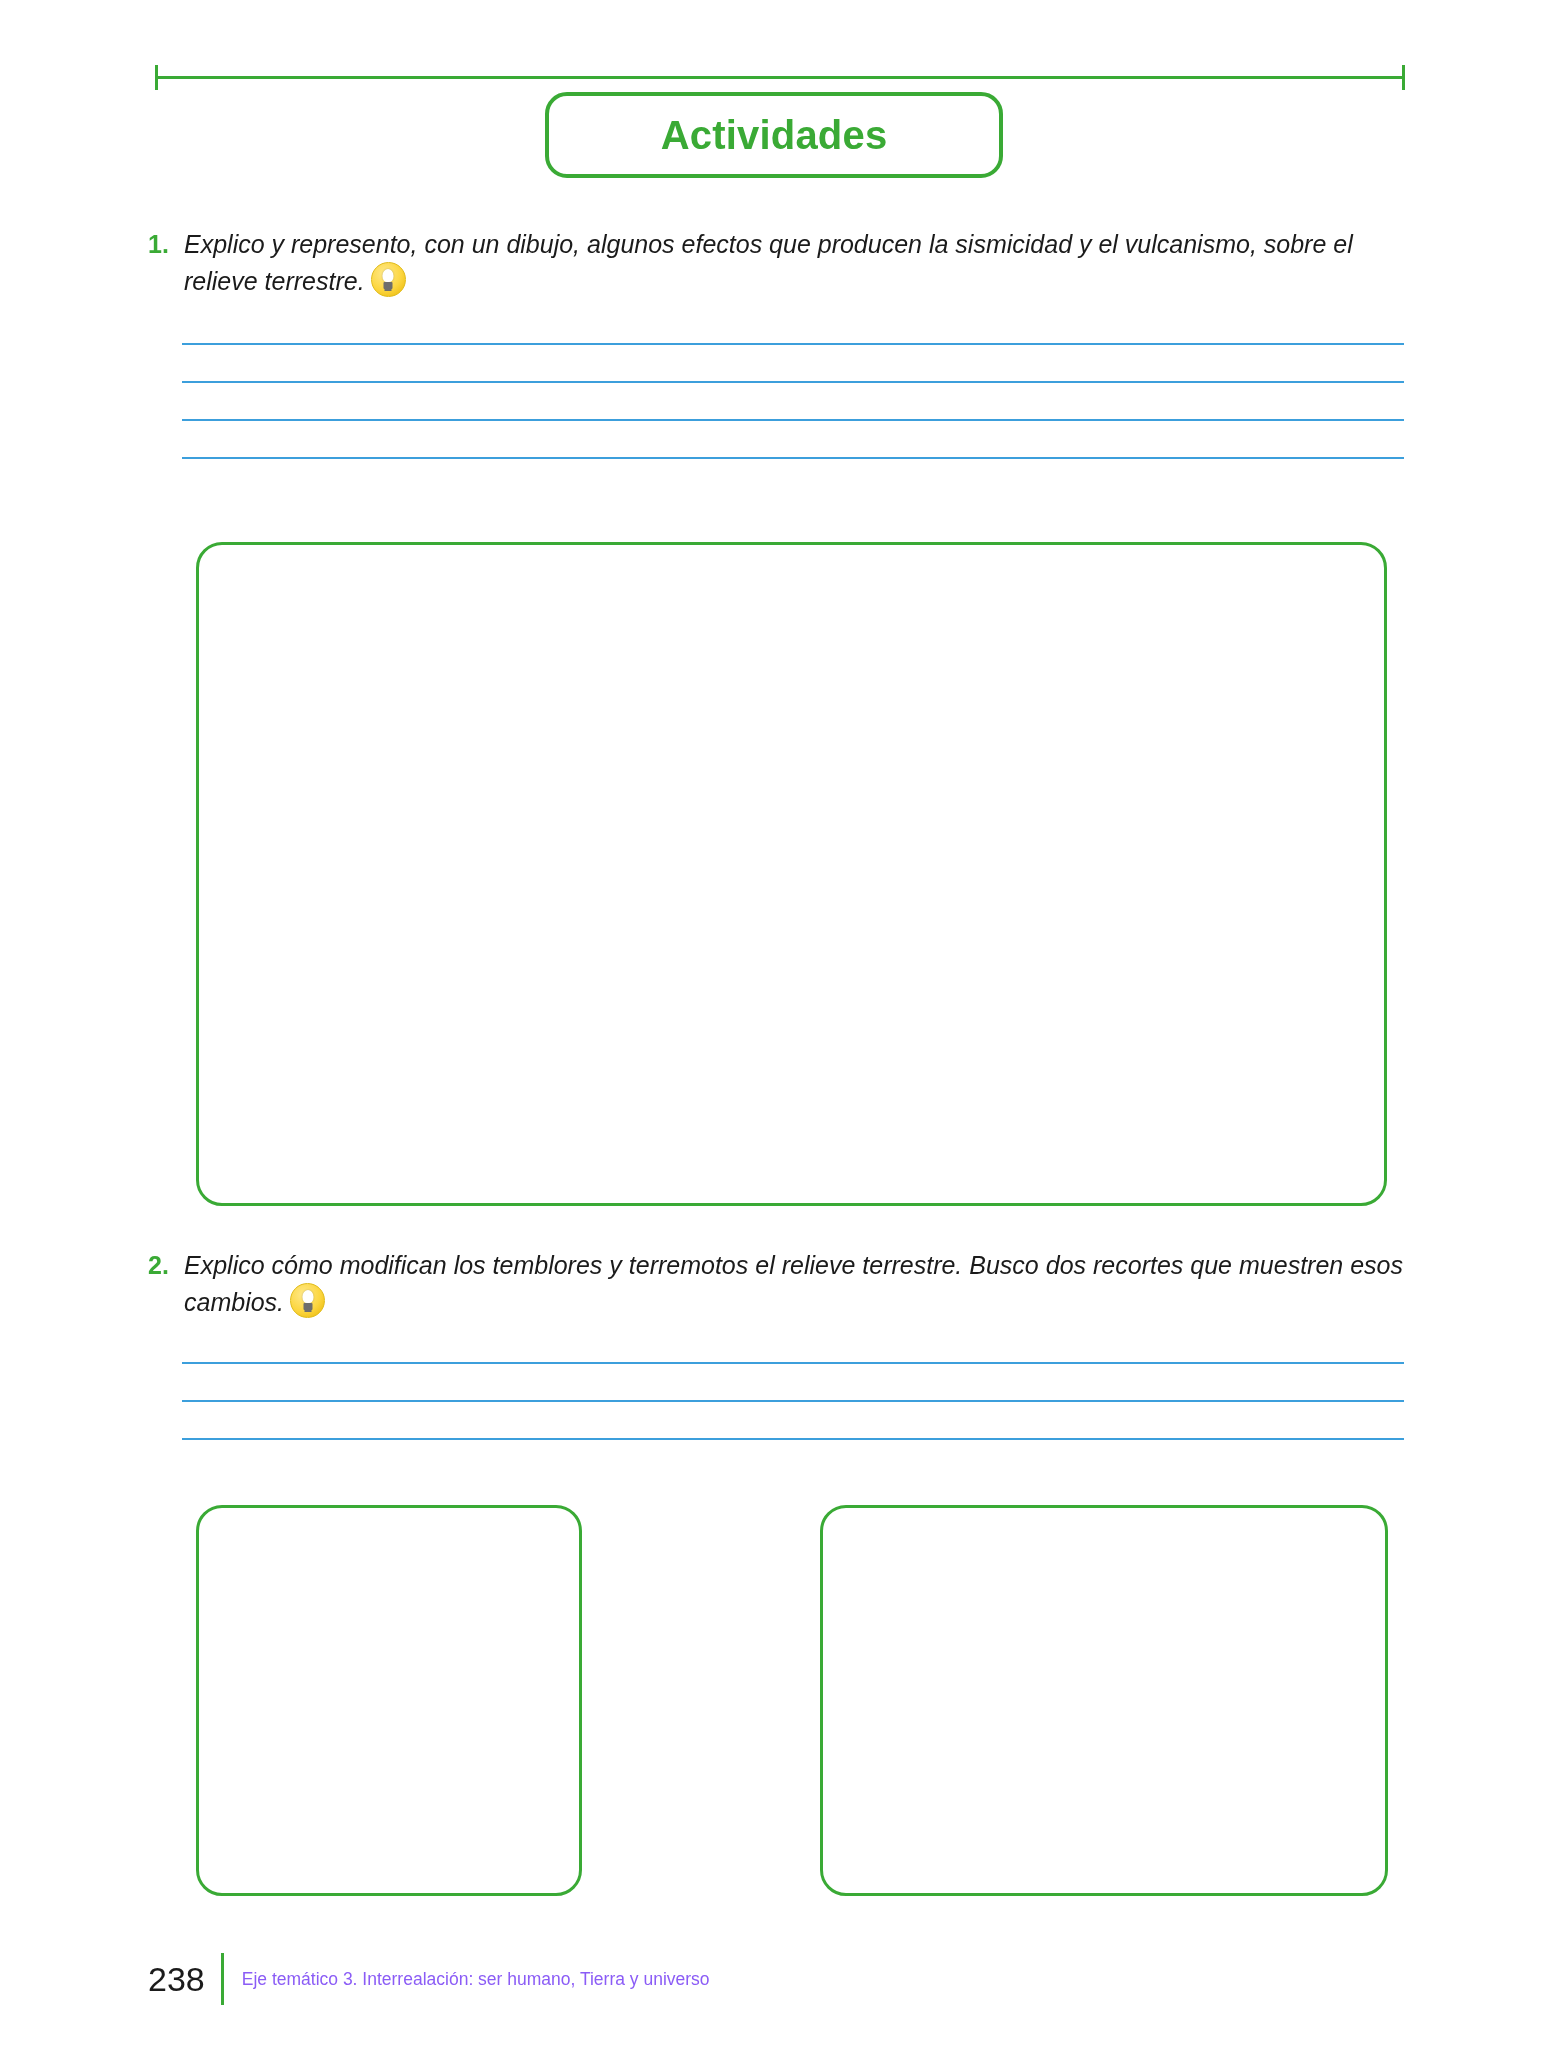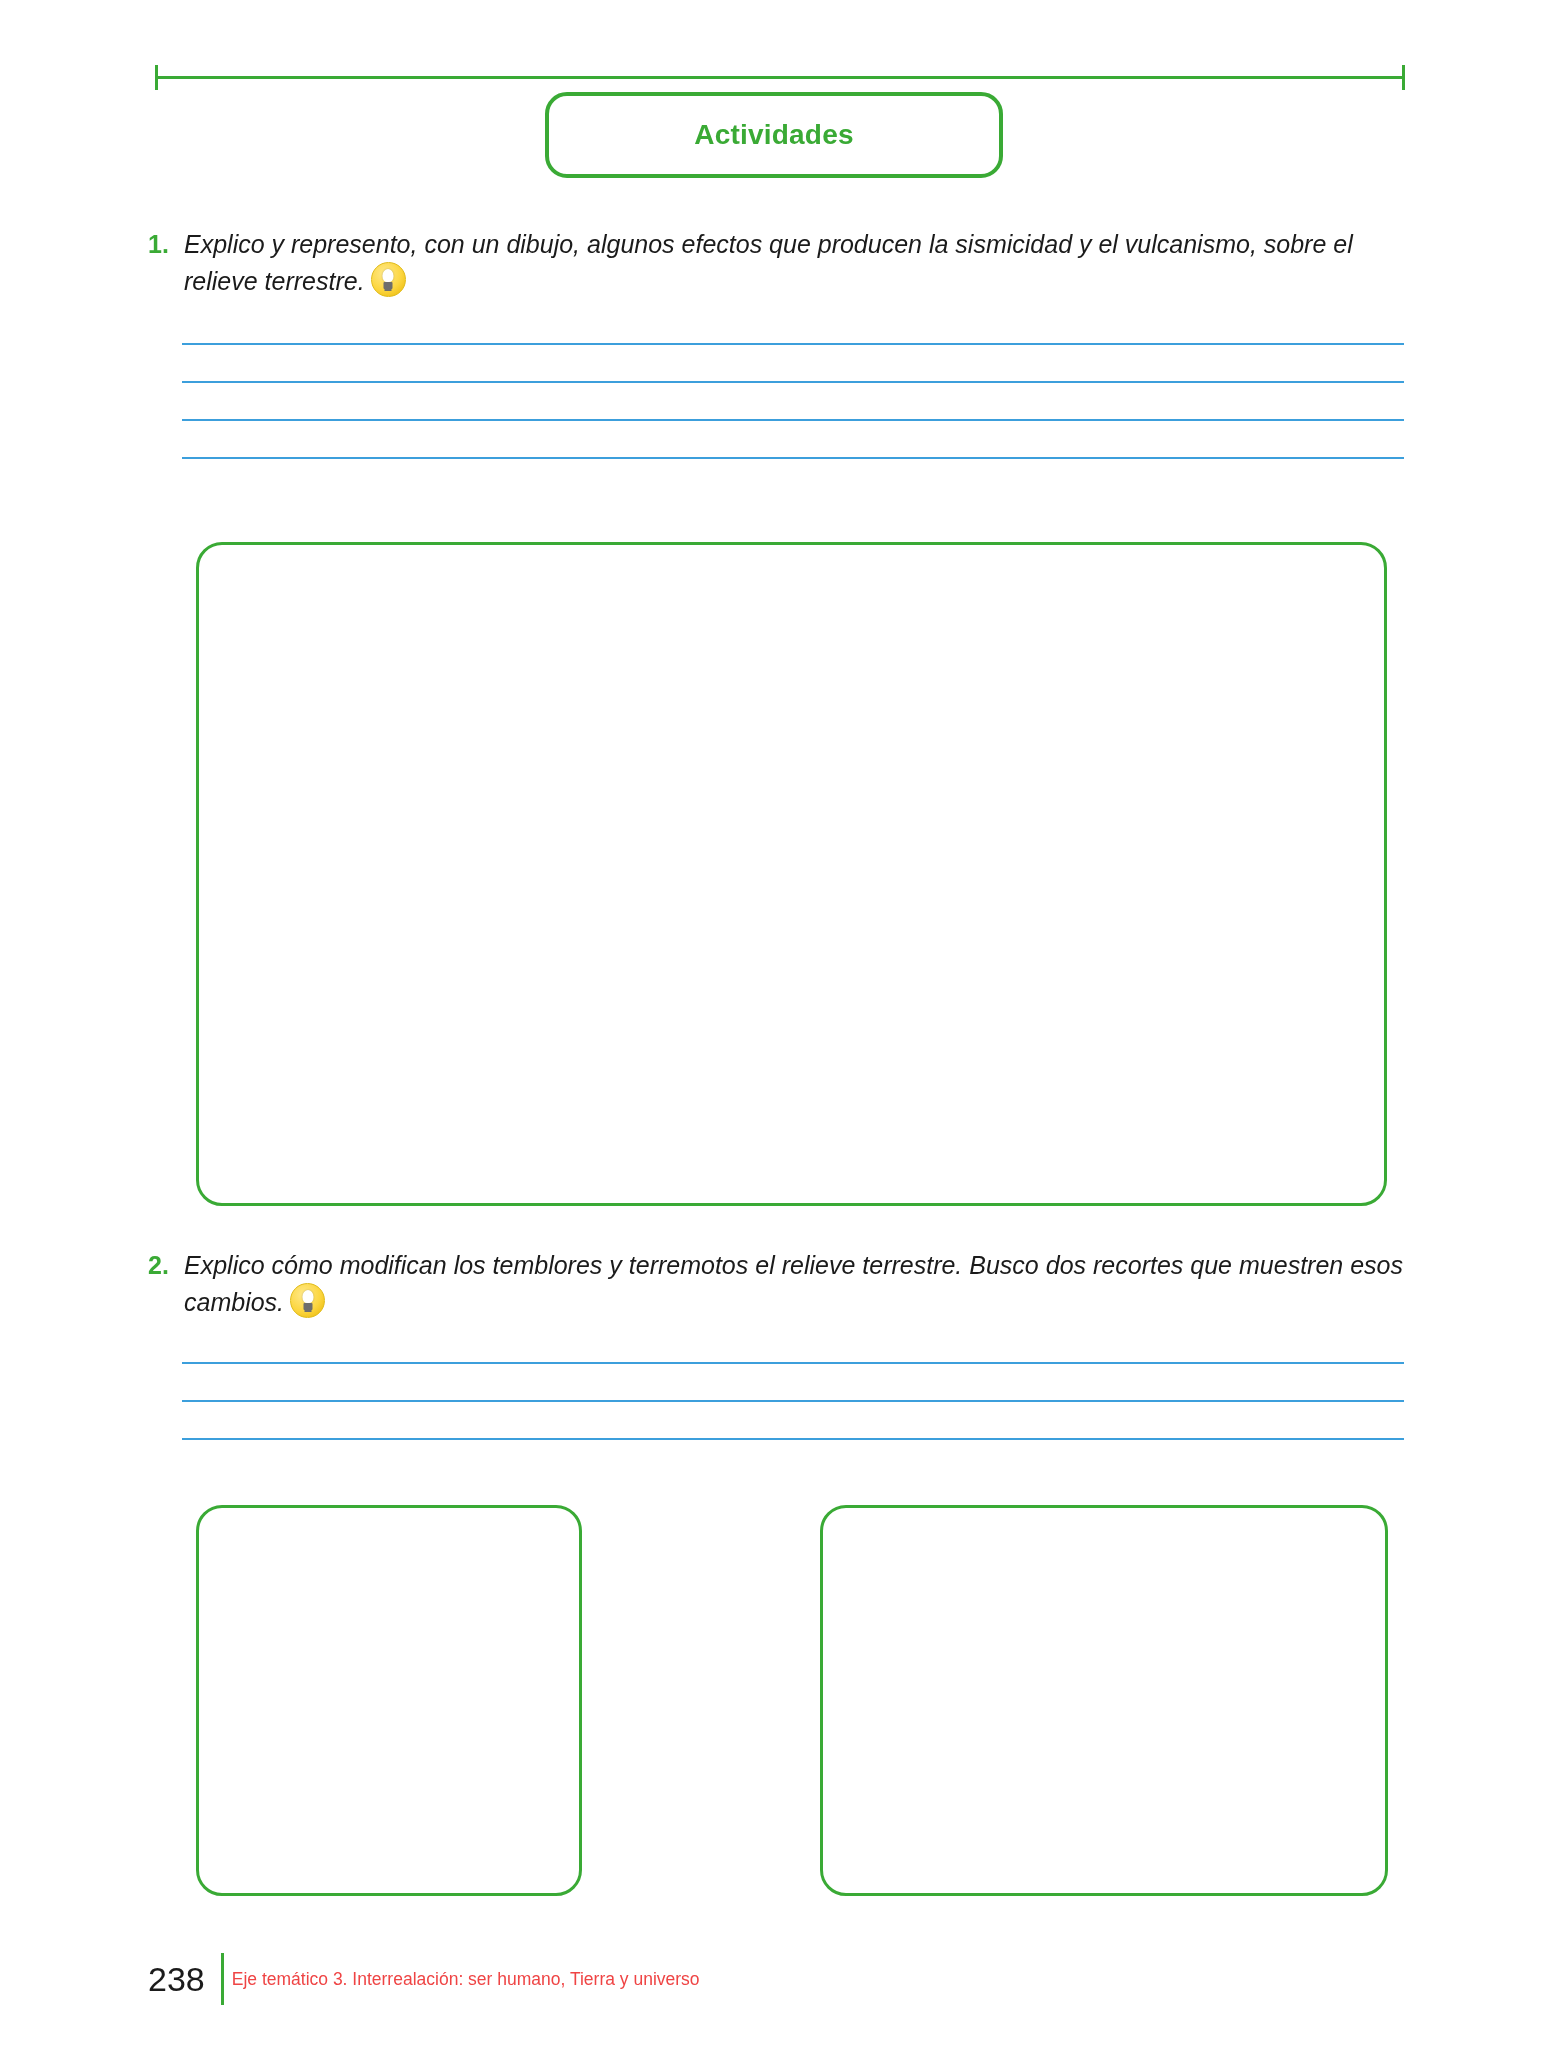--- a/index.html
+++ b/index.html
@@ -50,21 +50,21 @@
     height: 78px;
     background: #ffffff;
     border: 4px solid #3aaa35;
     border-radius: 22px;
     display: flex;
     align-items: center;
     justify-content: center;
   }
   .title-capsule .title-text {
     color: #3aaa35;
-    font-size: 28px;
+    font-size: 40px;
     font-weight: bold;
     letter-spacing: 0.2px;
   }
 
   
   .activity {
     position: absolute;
     left: 148px;
     width: 1255px;
   }
@@ -161,22 +161,22 @@
     padding-right: 16px;
     line-height: 1;
   }
   .footer-sep {
     width: 3px;
     height: 52px;
     background: #3aaa35;
   }
   .footer-text {
     font-size: 17.5px;
-    color: #ef4444;
-    padding-left: 8px;
+    color: #8b5cf6;
+    padding-left: 18px;
     white-space: nowrap;
   }
 </style>
 </head>
 <body>
 
 <div class="page">
 
   <div class="top-rule">
     <div class="tick left"></div>

